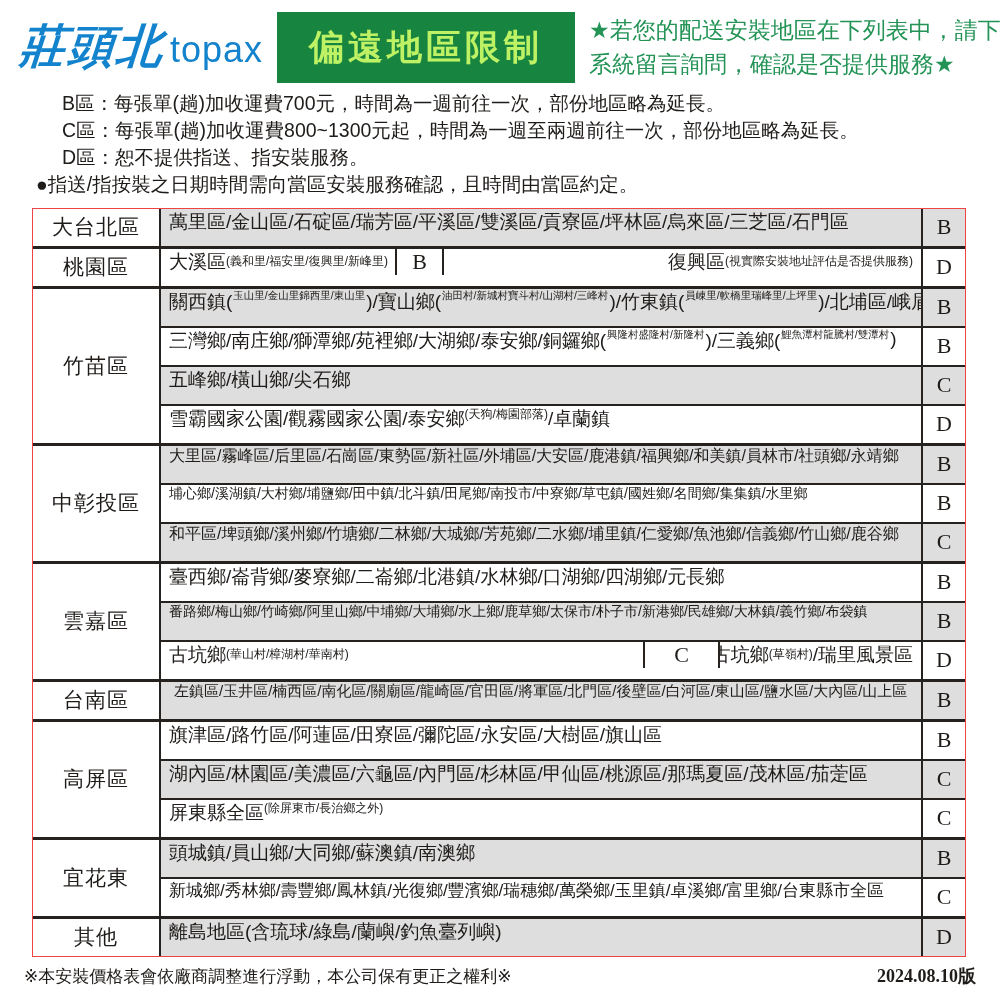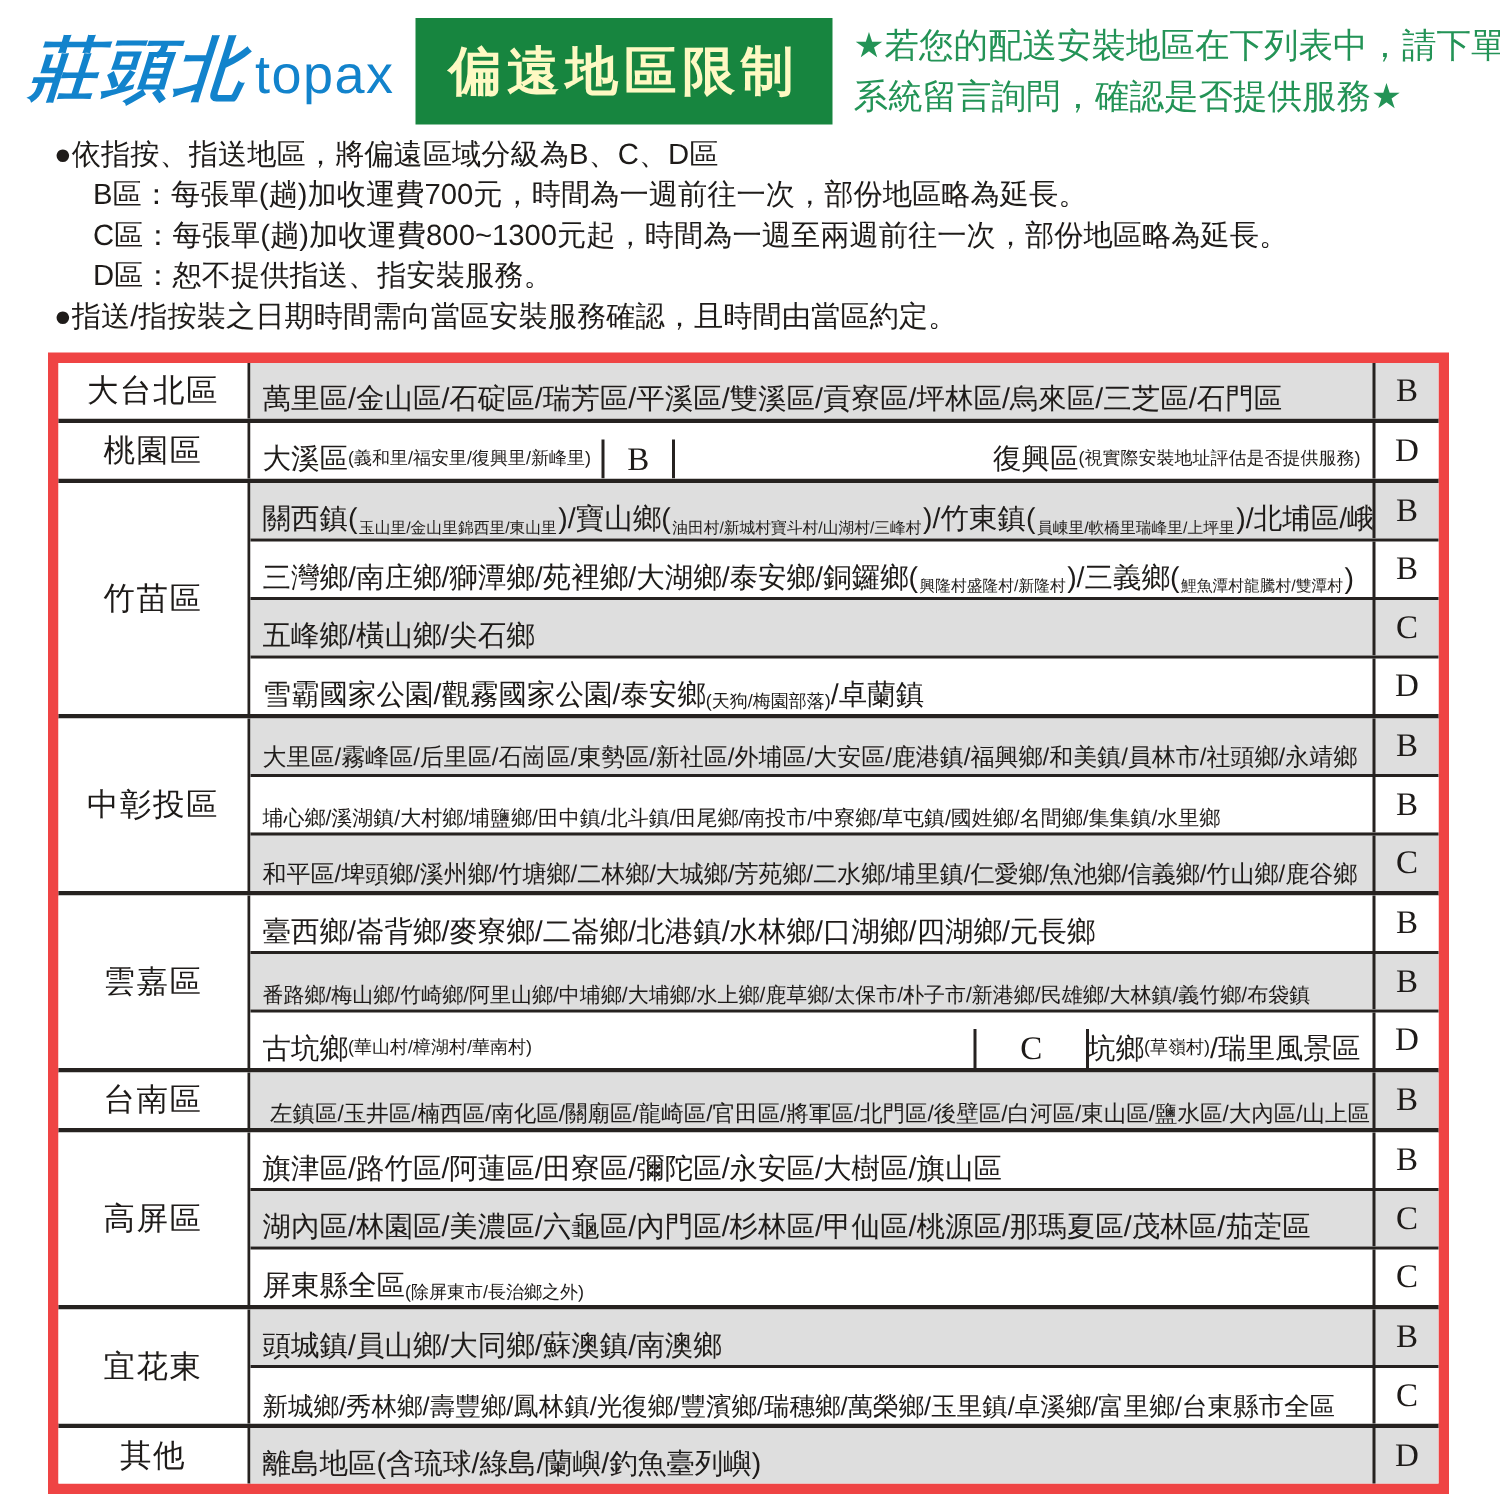--- a/index.html
+++ b/index.html
@@ -6,37 +6,37 @@
   body{
     width:1000px;height:1000px;background:#ffffff;overflow:hidden;
     font-family:"Liberation Sans","DejaVu Sans",sans-serif;color:#1e1b19;
     position:relative;
   }
   
   .header{display:flex;align-items:center;padding:14px 14px 0 20px;gap:14px;height:80px;box-sizing:border-box;}
   .logo{display:flex;align-items:baseline;gap:6px;white-space:nowrap;}
   .brand-cn{font-family:"DejaVu Serif","Liberation Serif",serif;font-weight:bold;font-style:italic;font-size:46px;color:#1283cc;letter-spacing:2px;transform:skewX(-4deg);}
   .brand-en{font-size:36px;font-weight:normal;color:#1283cc;letter-spacing:1px;}
-  .badge{background:#17853f;color:#fef9c3;font-weight:bold;font-size:35px;letter-spacing:4px;padding:12px 22px;white-space:nowrap;}
+  .badge{background:#17853f;color:#bef264;font-weight:bold;font-size:35px;letter-spacing:4px;padding:12px 32px;white-space:nowrap;}
   .notice{color:#239356;font-size:23px;line-height:1.5;white-space:nowrap;}
   
   .intro{padding:10px 0 0 36px;font-size:19.5px;line-height:1.38;}
   .intro .sub{padding-left:26px;}
   .intro div{white-space:nowrap;}
   
-  .table{width:934px;margin:10px 0 0 32px;border:7px solid #ef4444;box-sizing:border-box;}
+  .table{width:934px;margin:10px 0 0 32px;border:1px solid #ef4444;box-sizing:border-box;}
   .group{display:flex;border-top:3px solid #262220;}
   .group:first-child{border-top:none;}
   .label-cell{flex:0 0 126px;display:flex;align-items:center;justify-content:center;
     font-size:21px;border-right:2px solid #262220;background:#ffffff;letter-spacing:1px;}
   .rows{flex:1;display:flex;flex-direction:column;min-width:0;}
   .row{display:flex;border-top:2px solid #262220;min-height:37px;background:#ffffff;}
   .rows .row:first-child{border-top:none;}
   .row.shaded{background:#dedede;}
-  .row-content{flex:1;display:flex;align-items:flex-end;padding:0 8px;font-size:19px;
+  .row-content{flex:1;display:flex;align-items:flex-start;padding:0 8px;font-size:19px;
     white-space:nowrap;overflow:hidden;min-width:0;}
   .row-content.split{padding:0;}
   .grade-cell{flex:0 0 42px;border-left:2px solid #262220;display:flex;align-items:center;justify-content:center;
     font-family:"Liberation Serif","DejaVu Serif",serif;font-size:22px;}
   .subcell{display:flex;align-items:center;padding:0 8px;box-sizing:border-box;overflow:hidden;}
   .subcell.first{border-right:2px solid #262220;}
   .subcell.second{flex:1;justify-content:flex-end;min-width:0;}
   .subgrade{display:flex;align-items:center;justify-content:center;border-right:2px solid #262220;
     font-family:"Liberation Serif","DejaVu Serif",serif;font-size:22px;box-sizing:border-box;}
   .small{font-size:12px;letter-spacing:0;}
@@ -57,21 +57,20 @@
     <span class="brand-en">topax</span>
   </div>
   <div class="badge">偏遠地區限制</div>
   <div class="notice">
     <div>★若您的配送安裝地區在下列表中，請下單前至</div>
     <div>系統留言詢問，確認是否提供服務★</div>
   </div>
 </div>
 
 <div class="intro">
-  <div>●依指按、指送地區，將偏遠區域分級為B、C、D區</div>
   <div class="sub">B區：每張單(趟)加收運費700元，時間為一週前往一次，部份地區略為延長。</div>
   <div class="sub">C區：每張單(趟)加收運費800~1300元起，時間為一週至兩週前往一次，部份地區略為延長。</div>
   <div class="sub">D區：恕不提供指送、指安裝服務。</div>
   <div>●指送/指按裝之日期時間需向當區安裝服務確認，且時間由當區約定。</div>
 </div>
 
 <div class="table">
     <div class="group">
       <div class="label-cell">大台北區</div>
       <div class="rows">

